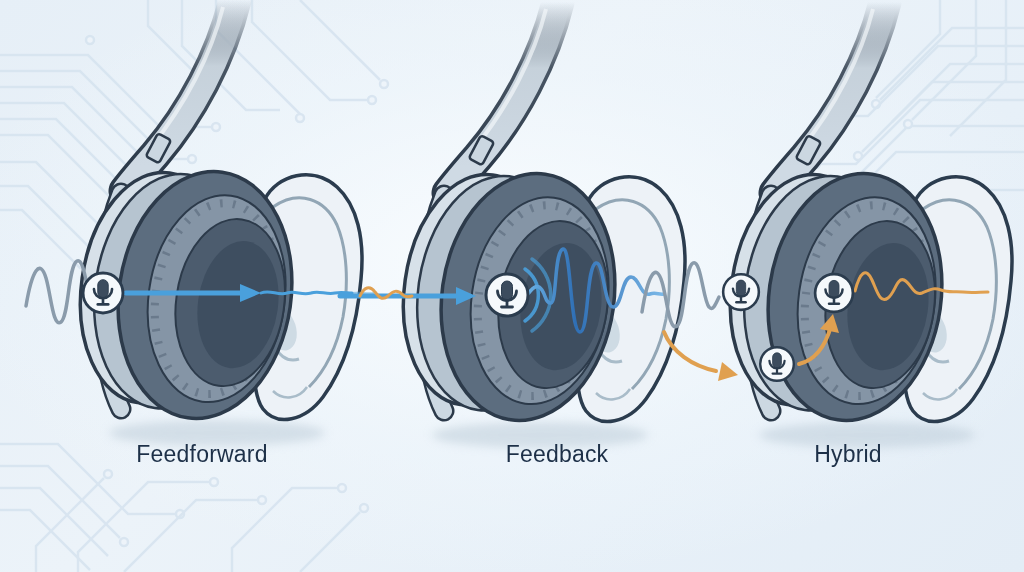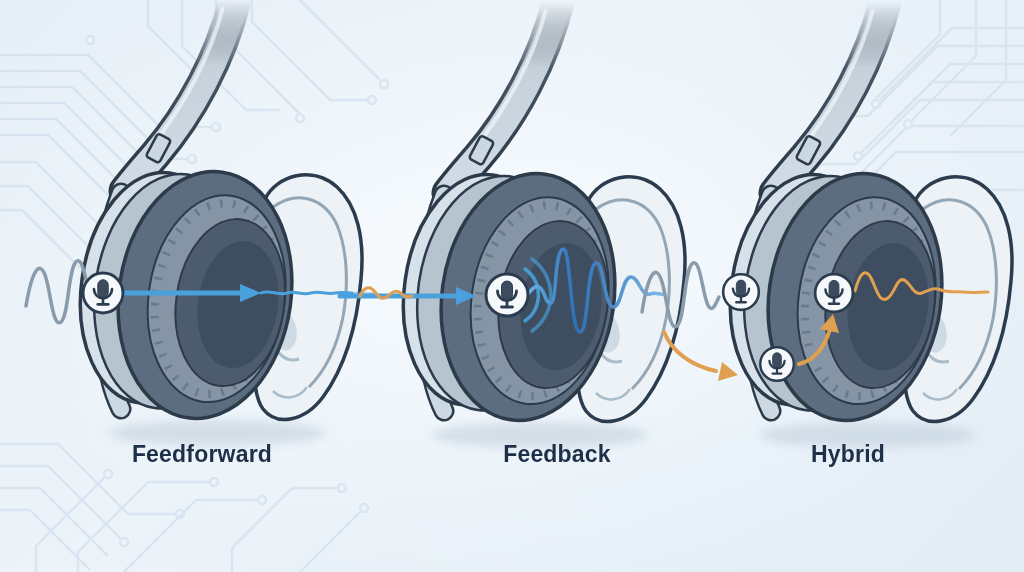--- a/index.html
+++ b/index.html
@@ -6,21 +6,21 @@
   body{width:1024px;height:572px;overflow:hidden;font-family:"Liberation Sans",sans-serif;}
   .stage{
     position:relative;width:1024px;height:572px;
     background:
       radial-gradient(ellipse 760px 420px at 50% 46%, rgba(250,253,255,.9) 0%, rgba(240,247,252,.55) 45%, rgba(233,241,248,0) 75%),
       linear-gradient(135deg,#e6eff7 0%,#ecf3f9 40%,#e7f0f8 70%,#e3edf6 100%);
   }
   .stage svg{position:absolute;left:0;top:0;}
   .panel-label{
     position:absolute;top:441px;width:300px;text-align:center;
-    font-size:23px;font-weight:700;color:#1d3048;letter-spacing:.2px;
+    font-size:23px;font-weight:400;color:#1d3048;letter-spacing:.2px;
   }
   .lbl-1{left:52px;} .lbl-2{left:407px;} .lbl-3{left:698px;}
 </style>
 </head>
 <body>
 
 <div class="stage">
 <svg width="1024" height="572" viewBox="0 0 1024 572">
   <defs>
     <filter id="soft" x="-60%" y="-60%" width="220%" height="220%">

